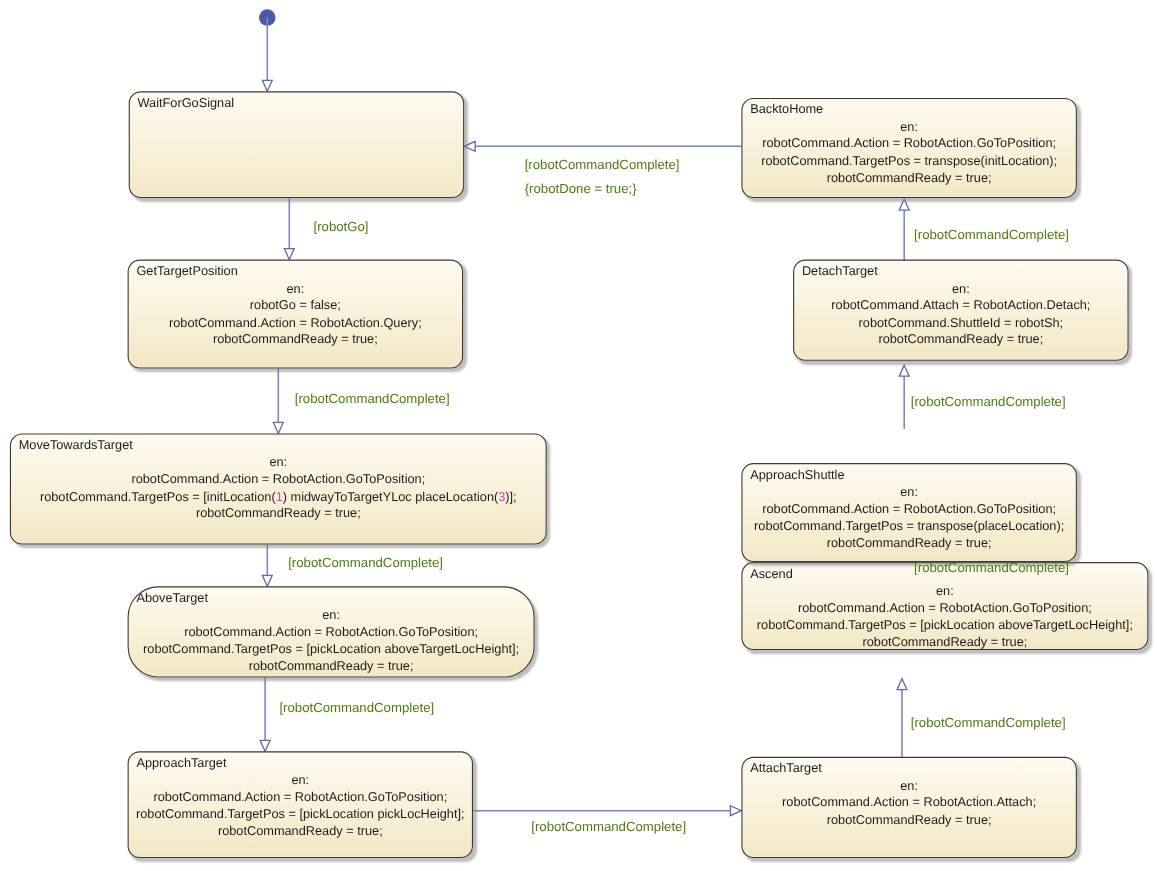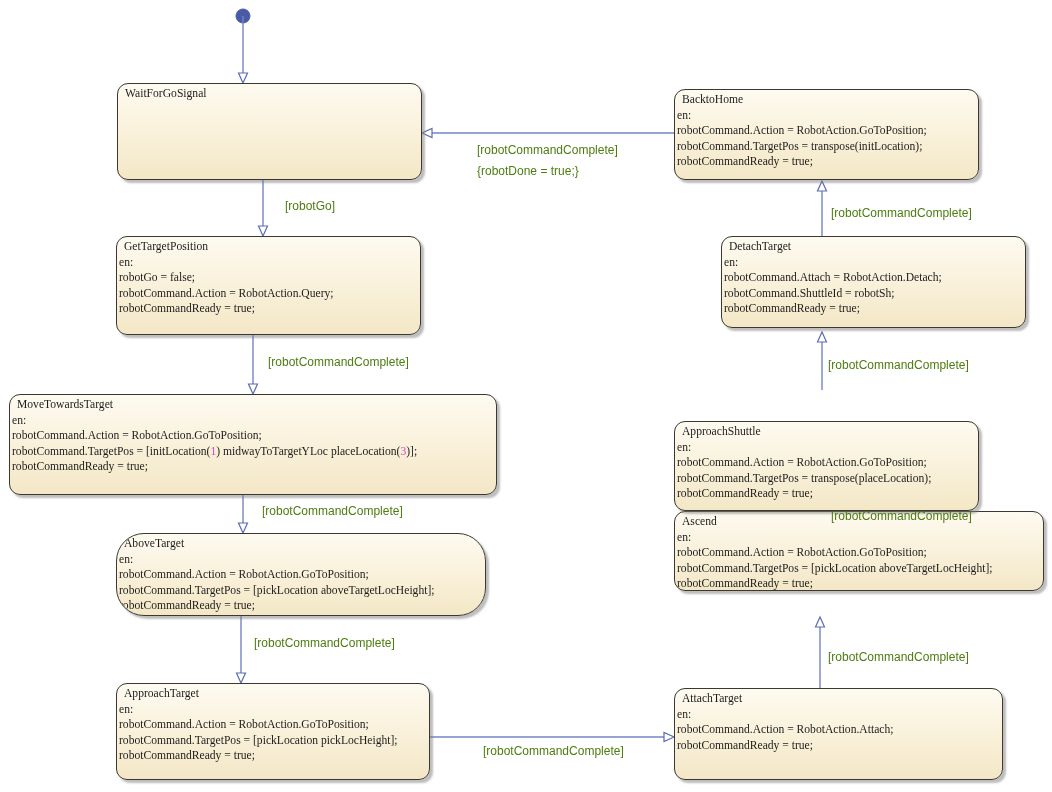--- a/index.html
+++ b/index.html
@@ -17,24 +17,23 @@
     box-sizing:border-box;
     border:1.3px solid #3a382f;
     border-radius:11px;
     background:linear-gradient(180deg,#fdfaf0 0%,#faf2dd 45%,#f3e7c6 100%);
     box-shadow:3px 3px 2px rgba(125,125,125,0.5);
     color:#1c1c1c;
     font-size:11.6px;
     line-height:15.5px;
     padding:2px 0 0 0;
     overflow:hidden;
-    font-family:Liberation Serif, serif;
   }
   .state-title{padding:0 7px;white-space:pre;}
-  .state-line{padding:0 2px;white-space:pre;}
+  .state-line{padding:0 2px;white-space:pre;text-align:center;}
   .num{color:#e23ccb;}
   .t-label{
     position:absolute;
     color:#4d7c0f;
     font-size:12px;
     line-height:14px;
     white-space:pre;
   }
   .edge-line{fill:none;stroke:#7585c6;stroke-width:1.4;}
   .edge-head{fill:#ffffff;stroke:#5c6cb4;stroke-width:1.2;}
@@ -94,21 +93,21 @@
         <div class="state-line">robotCommand.TargetPos = [pickLocation aboveTargetLocHeight];</div>
         <div class="state-line">robotCommandReady = true;</div>
       </div>
       <div class="state" style="left: 116px; top: 683px; width: 314px; height: 97px;">
         <div class="state-title">ApproachTarget</div>
         <div class="state-line">en:</div>
         <div class="state-line">robotCommand.Action = RobotAction.GoToPosition;</div>
         <div class="state-line">robotCommand.TargetPos = [pickLocation pickLocHeight];</div>
         <div class="state-line">robotCommandReady = true;</div>
       </div>
-      <div class="state" style="left: 674px; top: 688px; width: 329px; height: 92px;">
+      <div class="state" style="left: 674px; top: 688px; width: 305px; height: 92px;">
         <div class="state-title">AttachTarget</div>
         <div class="state-line">en:</div>
         <div class="state-line">robotCommand.Action = RobotAction.Attach;</div>
         <div class="state-line">robotCommandReady = true;</div>
       </div>
       <div class="state" style="left: 674px; top: 511px; width: 370px; height: 80px;">
         <div class="state-title">Ascend</div>
         <div class="state-line">en:</div>
         <div class="state-line">robotCommand.Action = RobotAction.GoToPosition;</div>
         <div class="state-line">robotCommand.TargetPos = [pickLocation aboveTargetLocHeight];</div>

